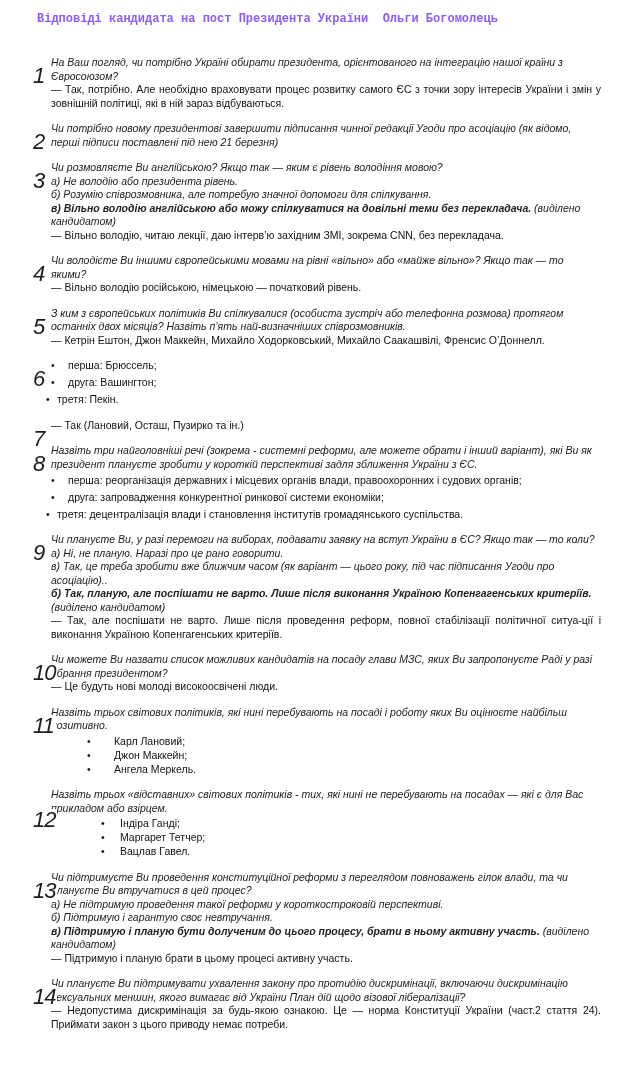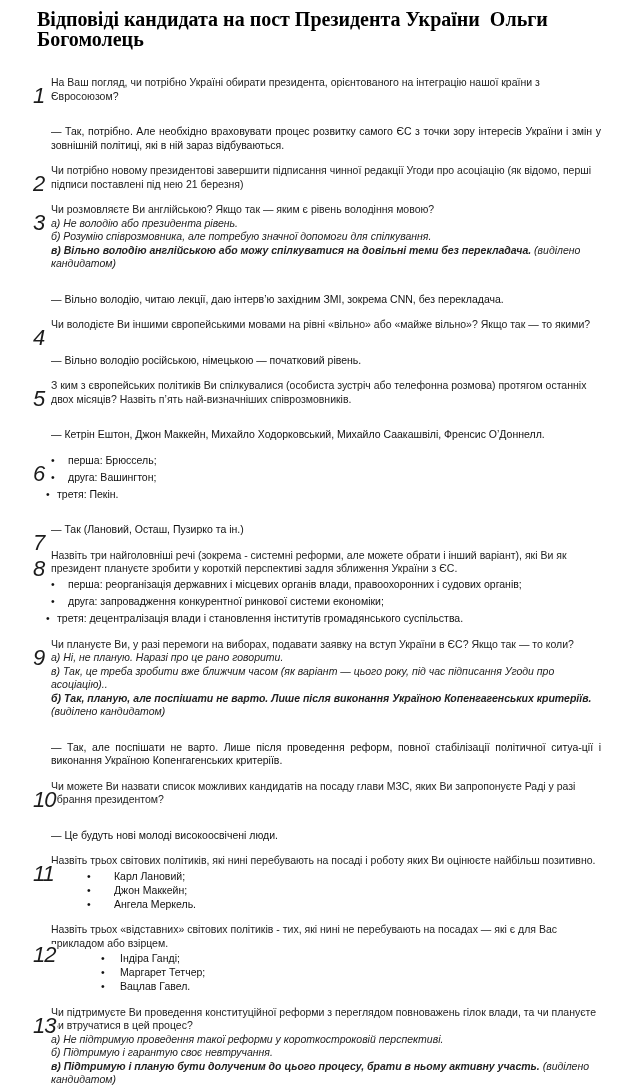--- a/index.html
+++ b/index.html
@@ -9,25 +9,25 @@
     overflow: hidden;
     font-family: "Liberation Sans", "DejaVu Sans", sans-serif;
     color: #1b1b1b;
   }
   .page {
     box-sizing: border-box;
     width: 635px; height: 1087px;
     padding: 9px 34px 0 36px;
   }
   .title {
-    font-family: Liberation Serif, serif;
+    font-family: Liberation Mono, monospace;
     font-weight: bold;
-    font-size: 20px;
+    font-size: 12px;
     line-height: 20px;
-    color: #000000;
+    color: #8b5cf6;
     margin: 0 0 27px 1px;
     white-space: pre-wrap;
   }
   .item {
     position: relative;
     margin-bottom: 12px;
     padding-left: 15px;
     font-size: 10.5px;
     line-height: 13.5px;
   }
@@ -38,28 +38,28 @@
     font-style: italic;
     font-size: 22px;
     line-height: 22px;
     color: #1c1c1c;
     letter-spacing: -1px;
     background: #fff;
     padding-right: 2px;
   }
   .item.num-lower .num { top: 21px; }
   .question {
+    font-style: italic;
     color: #222;
   }
   .option { font-style: italic; color: #222; }
   .opt-bold { font-weight: bold; }
   .answer {
     color: #111;
     text-align: justify;
-    margin-top: 22px;
   }
   .bullets { margin-top: 2px; }
   .bullet-row { display: flex; margin: 2.5px 0 3.5px 0; }
   .dot { flex: none; width: 17px; color: #111; }
   .bullet-row.compact { margin-left: -5px; }
   .bullet-row.compact .dot { width: 11px; }
   .item.indent-a .bullet-row { margin: 0.5px 0 0.5px 36px; }
   .item.indent-a .dot { width: 27px; }
   .item.indent-b .bullet-row { margin: 0.5px 0 0.5px 50px; }
   .item.indent-b .dot { width: 19px; }

